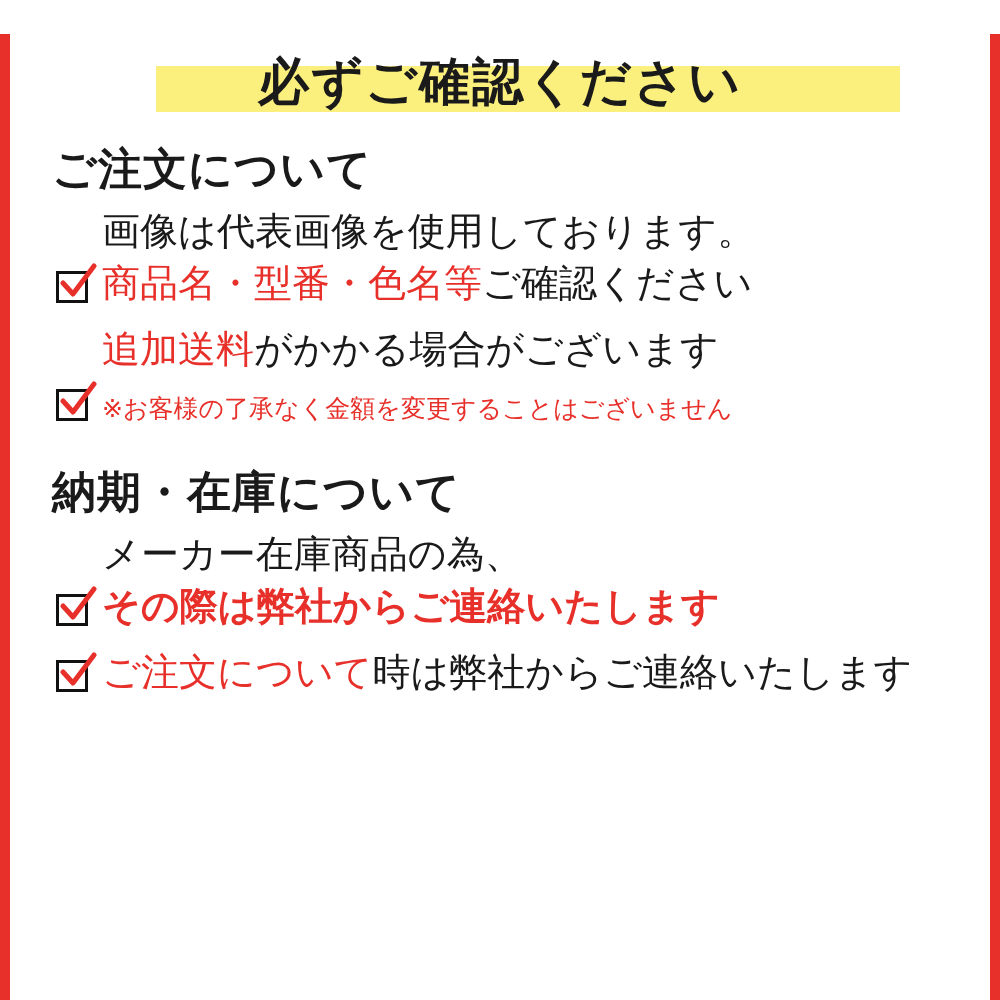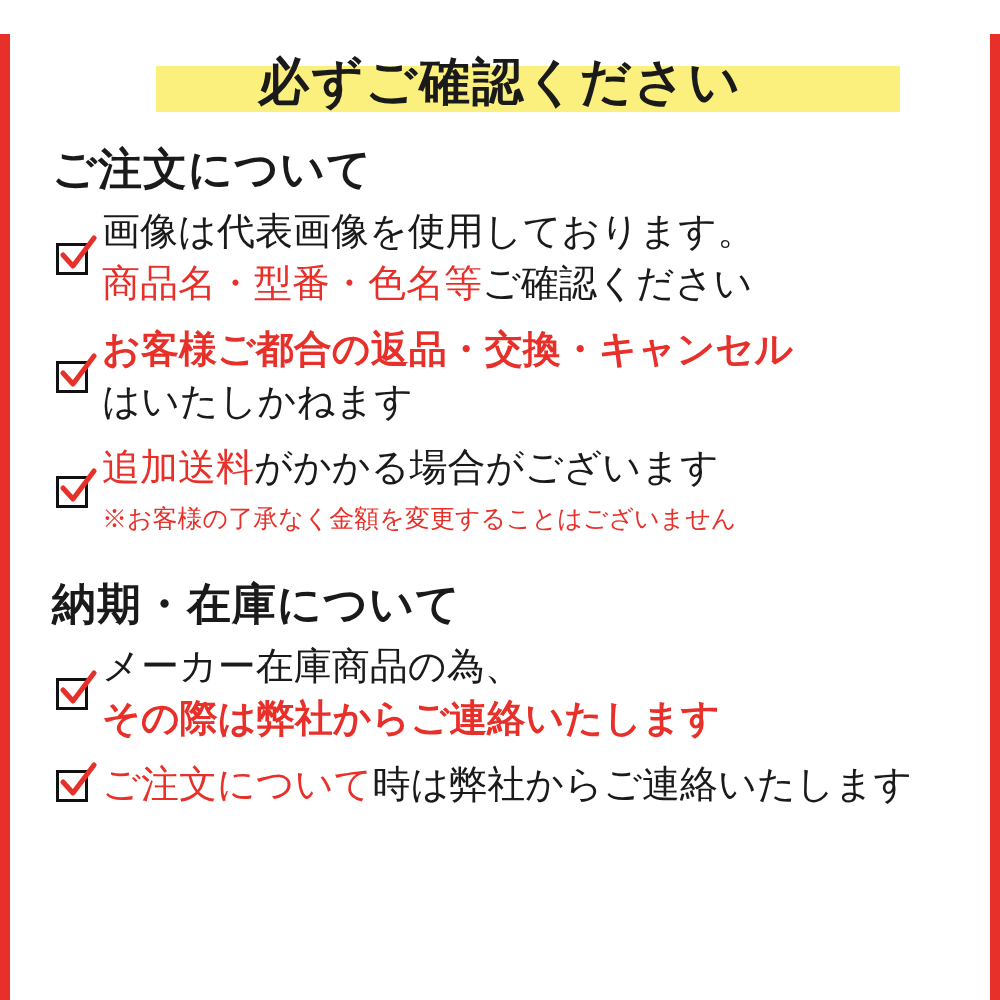--- a/index.html
+++ b/index.html
@@ -65,21 +65,21 @@
     letter-spacing: 1px;
     margin: 10px 0 6px 14px;
   }
   .section-heading.second {
     margin-top: 36px;
   }
 
   
   .item {
     display: flex;
-    align-items: center;
+    align-items: flex-end;
     margin: 0 0 14px 16px;
   }
   .check {
     flex: 0 0 auto;
     width: 42px;
     height: 42px;
     position: relative;
     margin-right: 6px;
     margin-top: 6px;
   }
@@ -115,22 +115,21 @@
   }
   .line .red {
     color: #e8302a;
     font-weight: normal;
   }
   .note {
     font-size: 25px;
     line-height: 36px;
     color: #e8302a;
     white-space: nowrap;
-    margin-top: 10px;
-    font-family: Liberation Mono, monospace;
+    margin-top: 16px;
   }
 </style>
 </head>
 <body>
 
 <div class="page">
   <div class="inner">
 
     <div class="title-wrap">
       <div class="title-highlight"></div>
@@ -145,32 +144,20 @@
         <svg class="tick" viewBox="0 0 40 40">
           <path d="M6 20 L16 31 L37 3" fill="none" stroke="#e8302a" stroke-width="5" stroke-linecap="round" stroke-linejoin="round"></path>
         </svg>
       </span>
       <span class="lines">
         <div class="line">画像は代表画像を使用しております。</div>
         <div class="line"><span class="red">商品名・型番・色名等</span><span>ご確認ください</span></div>
       </span>
     </div>
 
-    <div class="item">
-      <span class="check">
-        <span class="box"></span>
-        <svg class="tick" viewBox="0 0 40 40">
-          <path d="M6 20 L16 31 L37 3" fill="none" stroke="#e8302a" stroke-width="5" stroke-linecap="round" stroke-linejoin="round"></path>
-        </svg>
-      </span>
-      <span class="lines">
-        <div class="line big-red">お客様ご都合の返品・交換・キャンセル</div>
-        <div class="line">はいたしかねます</div>
-      </span>
-    </div>
 
     <div class="item">
       <span class="check">
         <span class="box"></span>
         <svg class="tick" viewBox="0 0 40 40">
           <path d="M6 20 L16 31 L37 3" fill="none" stroke="#e8302a" stroke-width="5" stroke-linecap="round" stroke-linejoin="round"></path>
         </svg>
       </span>
       <span class="lines">
         <div class="line"><span class="red">追加送料</span><span>がかかる場合がございます</span></div>

